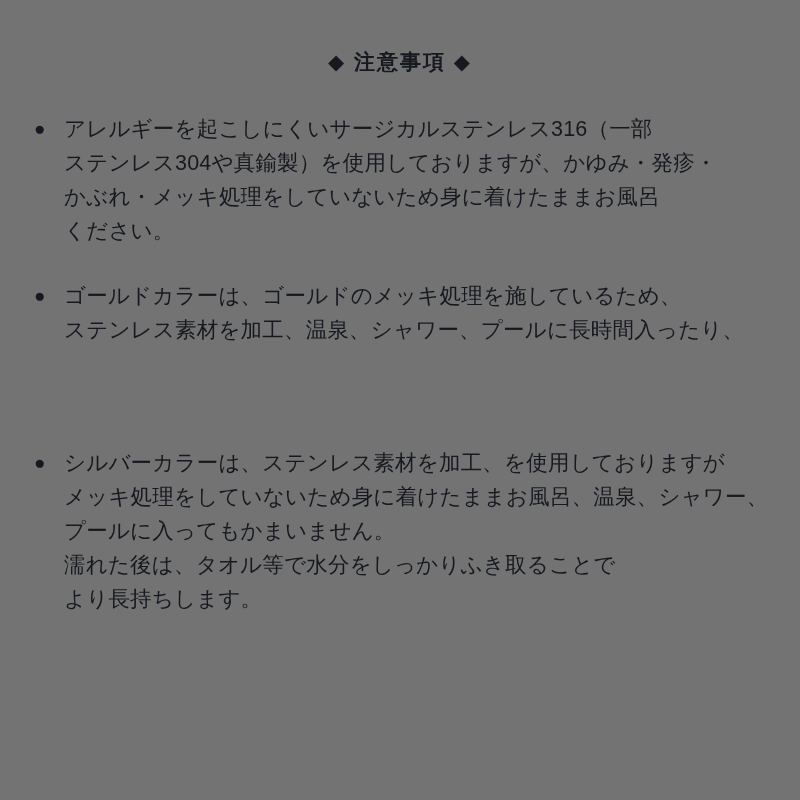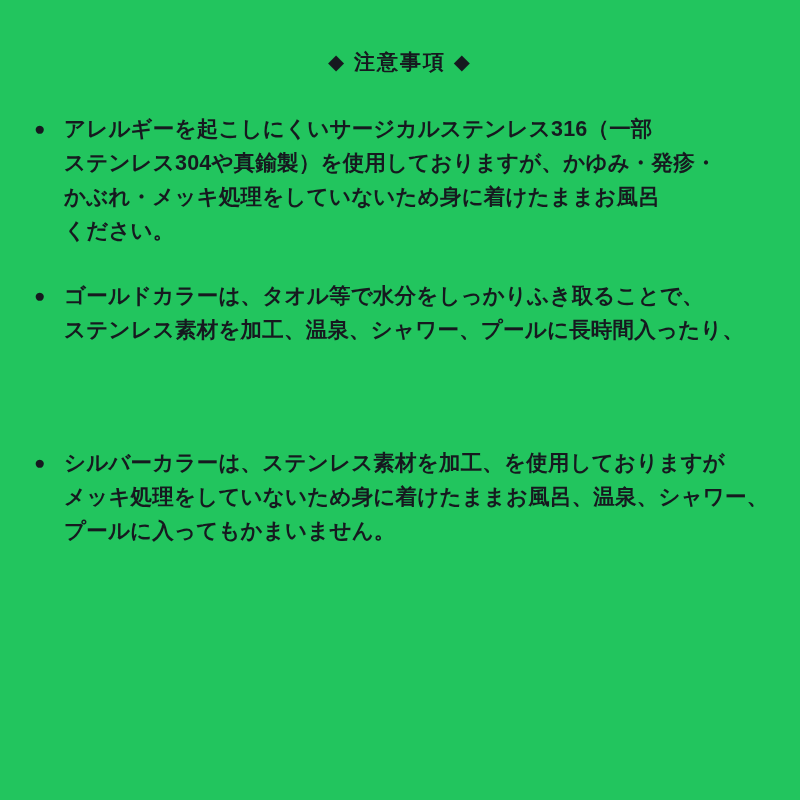--- a/index.html
+++ b/index.html
@@ -4,21 +4,21 @@
 <style>
   html, body {
     margin: 0;
     padding: 0;
     background: #ffffff;
   }
   .page {
     position: relative;
     width: 800px;
     height: 800px;
-    background: #22c55e;
+    background: #737373;
     overflow: hidden;
     font-family: "Liberation Sans", "DejaVu Sans", sans-serif;
     color: #16191f;
   }
   .title {
     position: absolute;
     top: 48px;
     left: 0;
     right: 0;
     margin: 0;
@@ -40,21 +40,21 @@
   .notice-3 { top: 446px; }
   .bullet {
     flex: 0 0 30px;
     font-size: 19px;
     line-height: 34px;
     font-weight: bold;
   }
   .notice-text {
     flex: 1 1 auto;
     font-size: 21.5px;
-    font-weight: bold;
+    font-weight: normal;
     line-height: 34px;
     letter-spacing: 0.2px;
   }
   .line {
     white-space: nowrap;
   }
 </style>
 </head>
 <body>
 
@@ -68,27 +68,29 @@
       <div class="line">アレルギーを起こしにくいサージカルステンレス316（一部</div>
       <div class="line">ステンレス304や真鍮製）を使用しておりますが、かゆみ・発疹・</div>
       <div class="line">かぶれ・メッキ処理をしていないため身に着けたままお風呂</div>
       <div class="line">ください。</div>
     </div>
   </div>
 
   <div class="notice notice-2">
     <span class="bullet">●</span>
     <div class="notice-text">
-      <div class="line">ゴールドカラーは、タオル等で水分をしっかりふき取ることで、</div>
+      <div class="line">ゴールドカラーは、ゴールドのメッキ処理を施しているため、</div>
       <div class="line">ステンレス素材を加工、温泉、シャワー、プールに長時間入ったり、</div>
     </div>
   </div>
 
   <div class="notice notice-3">
     <span class="bullet">●</span>
     <div class="notice-text">
       <div class="line">シルバーカラーは、ステンレス素材を加工、を使用しておりますが</div>
       <div class="line">メッキ処理をしていないため身に着けたままお風呂、温泉、シャワー、</div>
       <div class="line">プールに入ってもかまいません。</div>
+      <div class="line">濡れた後は、タオル等で水分をしっかりふき取ることで</div>
+      <div class="line">より長持ちします。</div>
     </div>
   </div>
 
 </div>
 
 </body></html>

